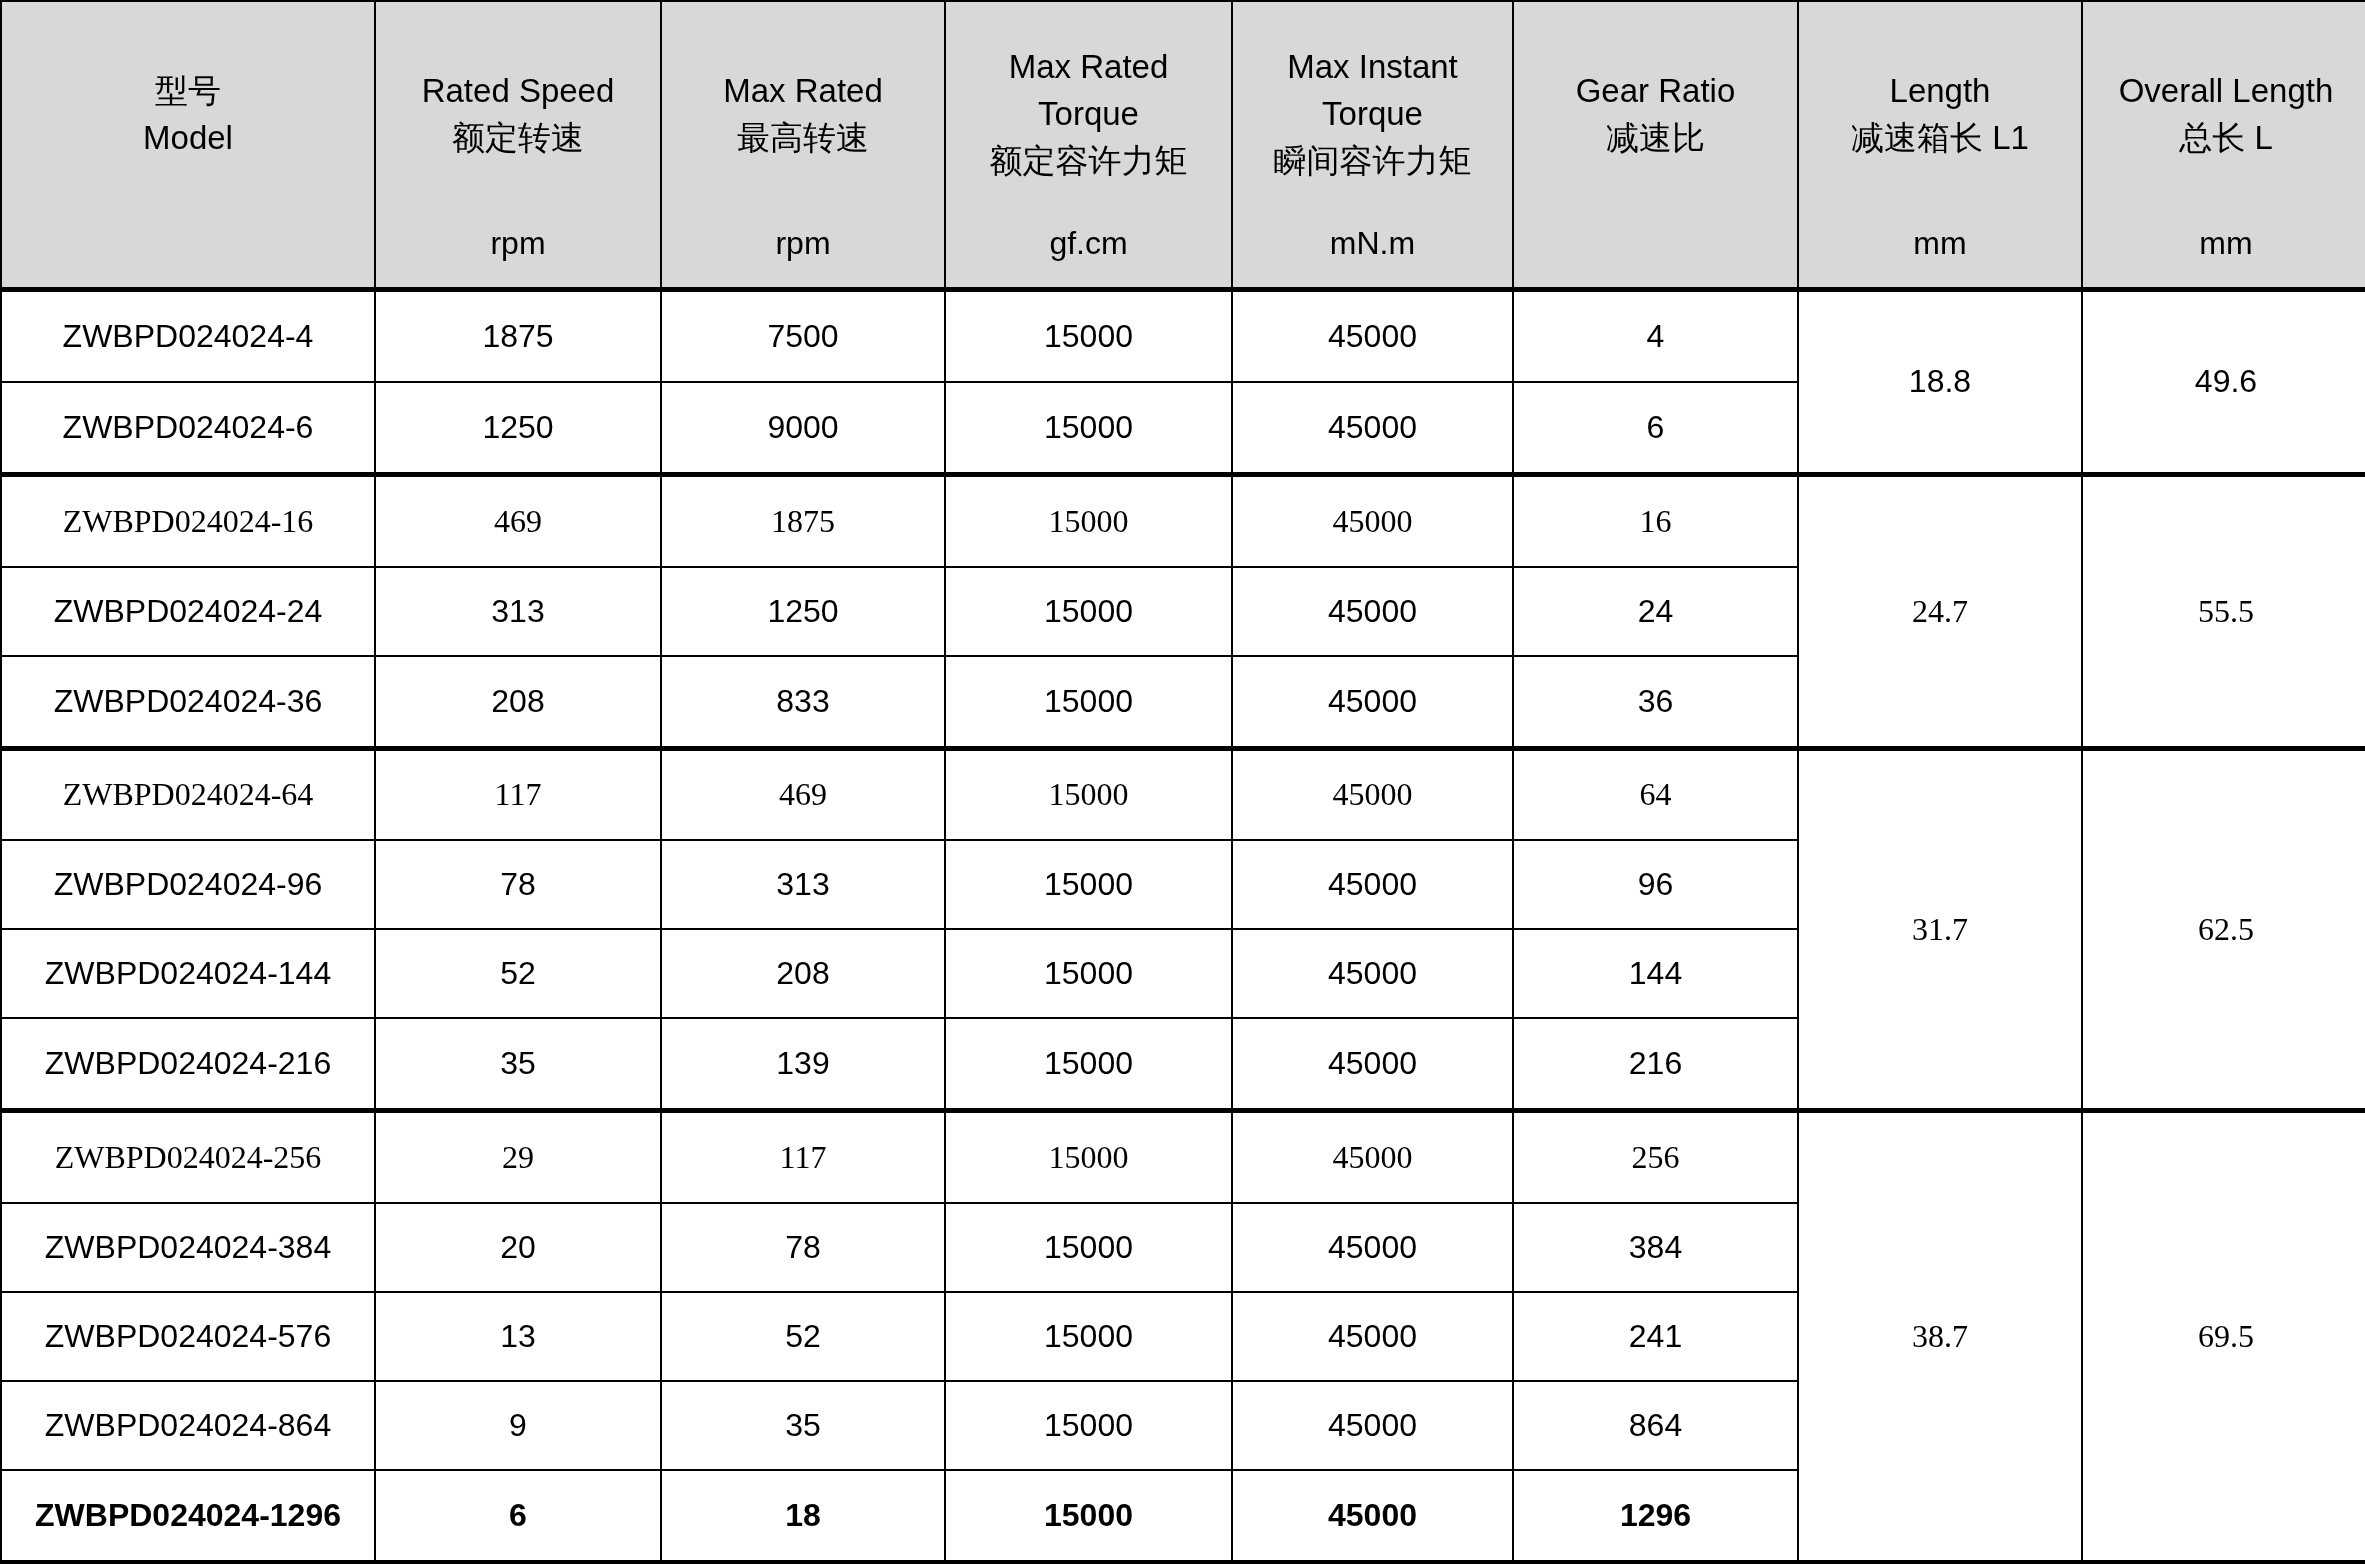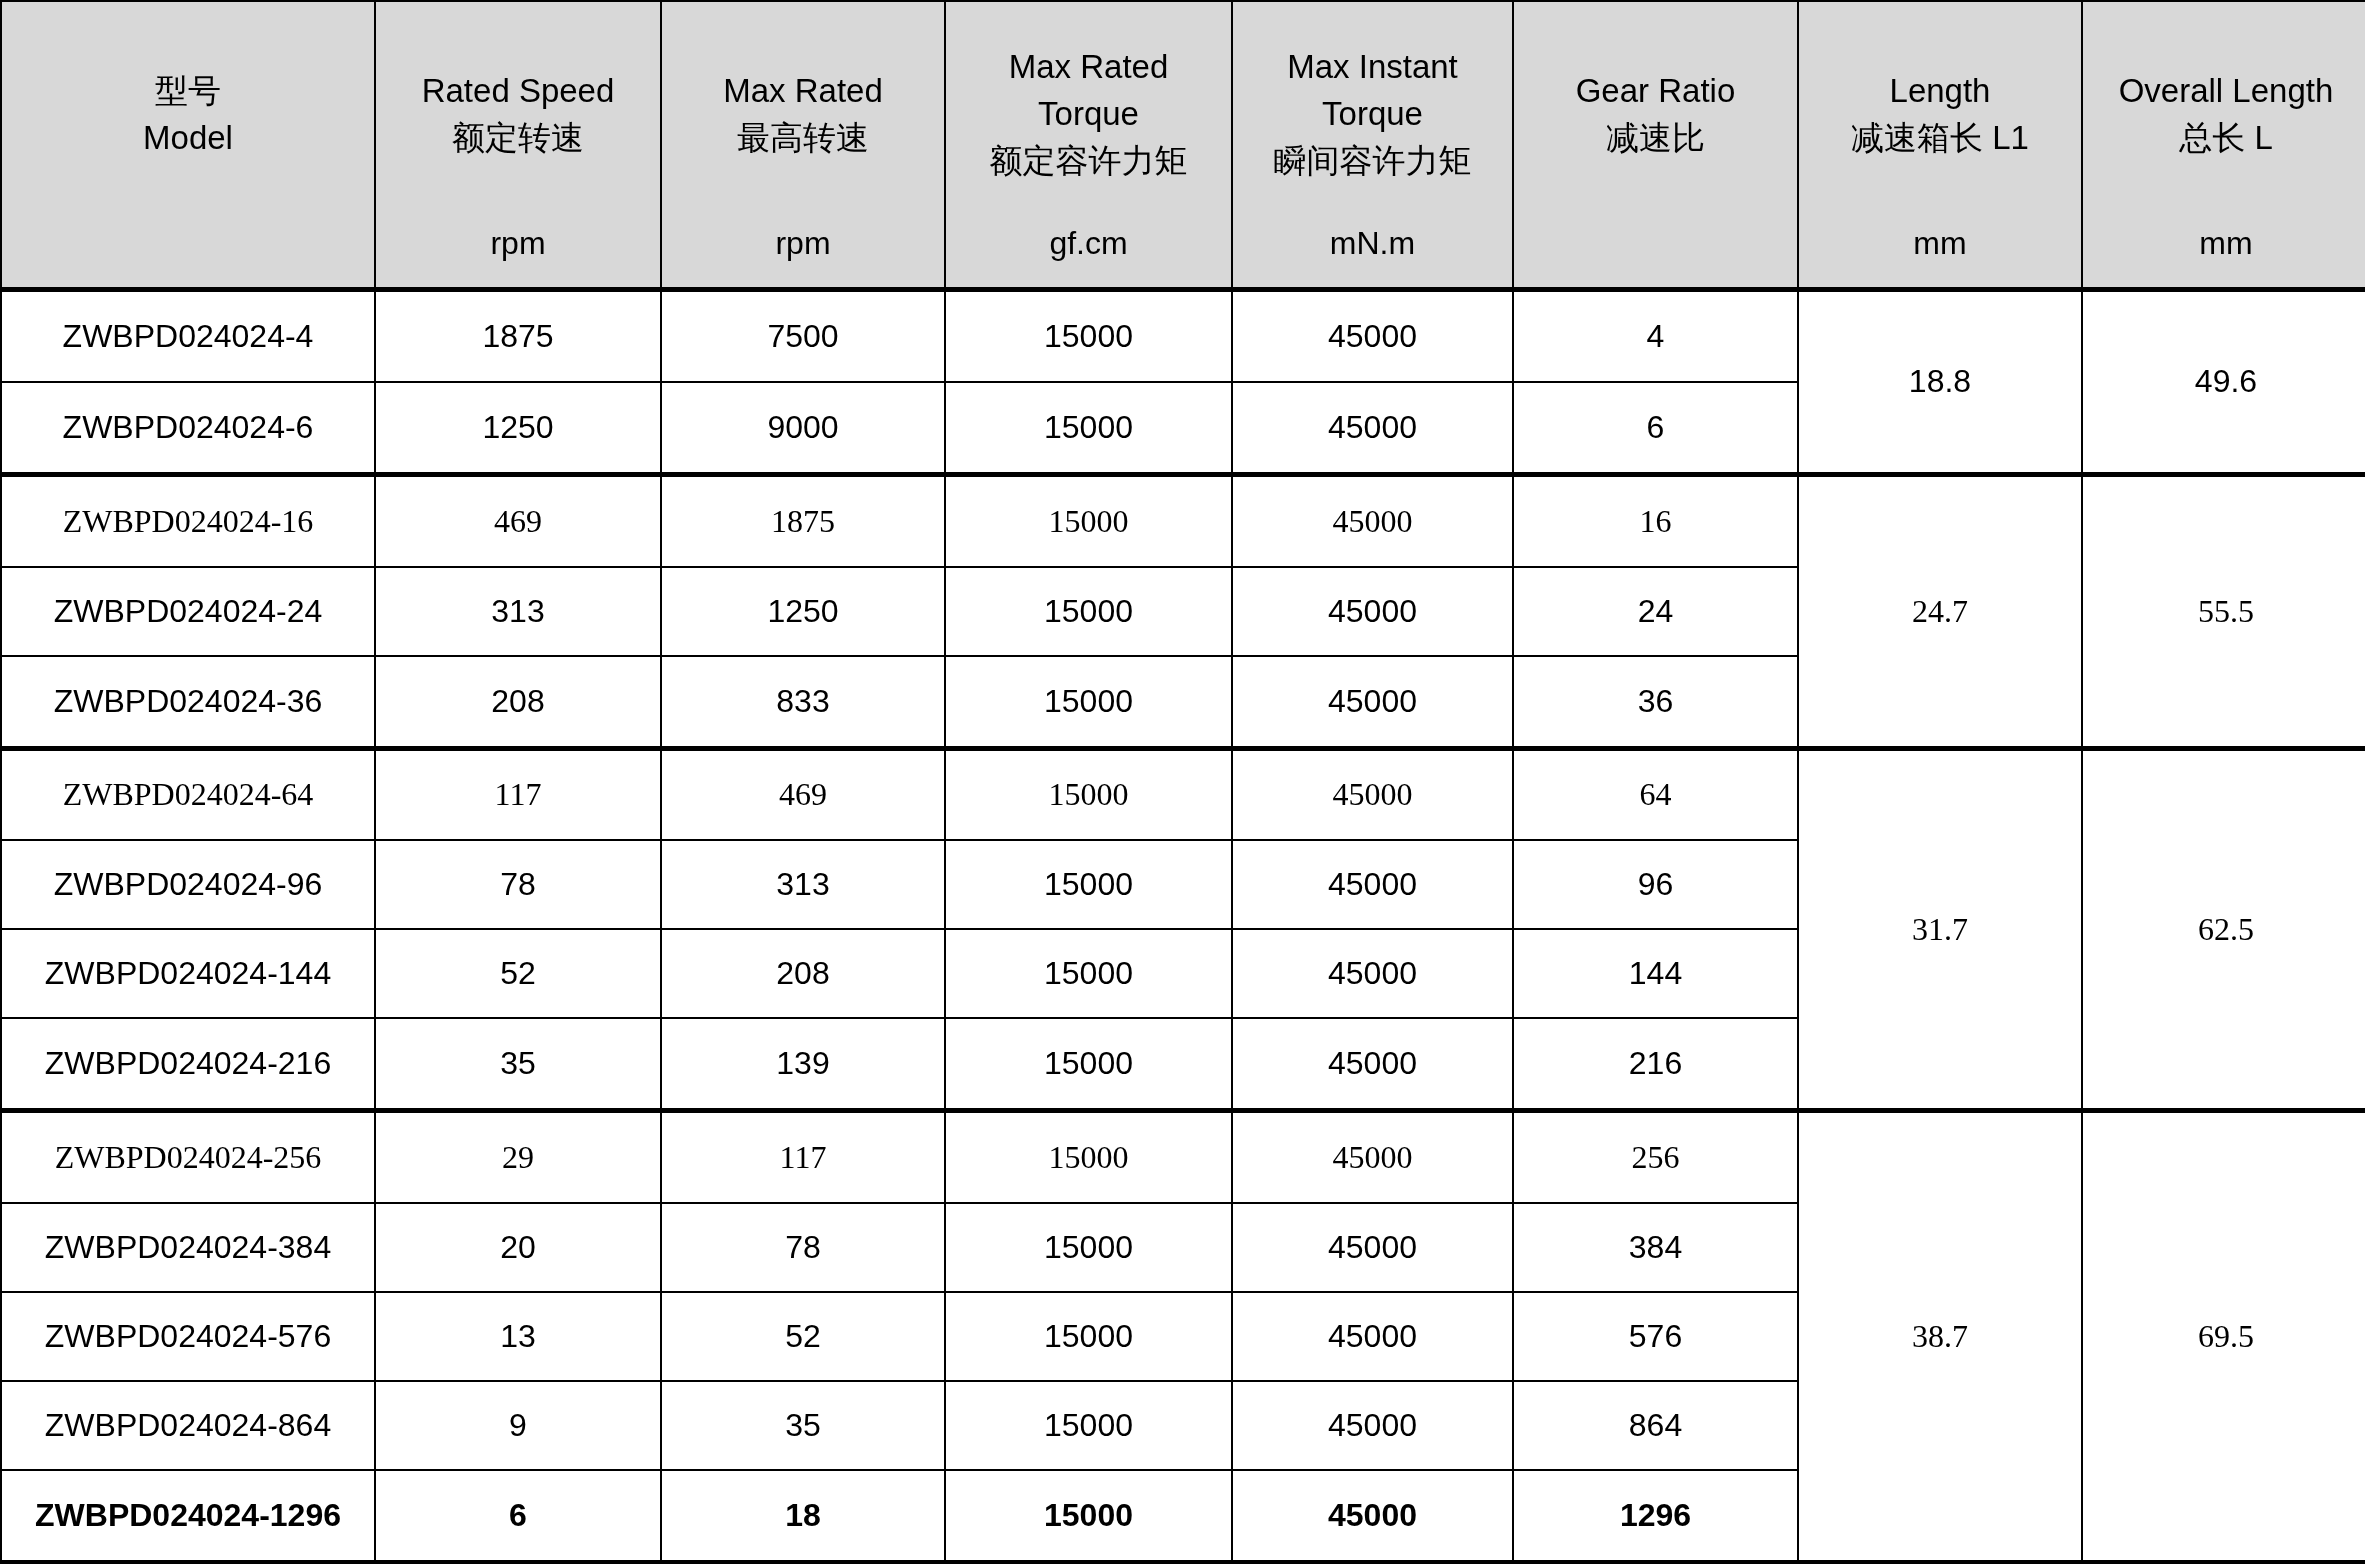--- a/index.html
+++ b/index.html
@@ -208,21 +208,21 @@
       <td>15000</td>
       <td>45000</td>
       <td>384</td>
     </tr>
     <tr>
       <td>ZWBPD024024-576</td>
       <td>13</td>
       <td>52</td>
       <td>15000</td>
       <td>45000</td>
-      <td>576</td>
+      <td>241</td>
     </tr>
     <tr>
       <td>ZWBPD024024-864</td>
       <td>9</td>
       <td>35</td>
       <td>15000</td>
       <td>45000</td>
       <td>864</td>
     </tr>
     <tr>

